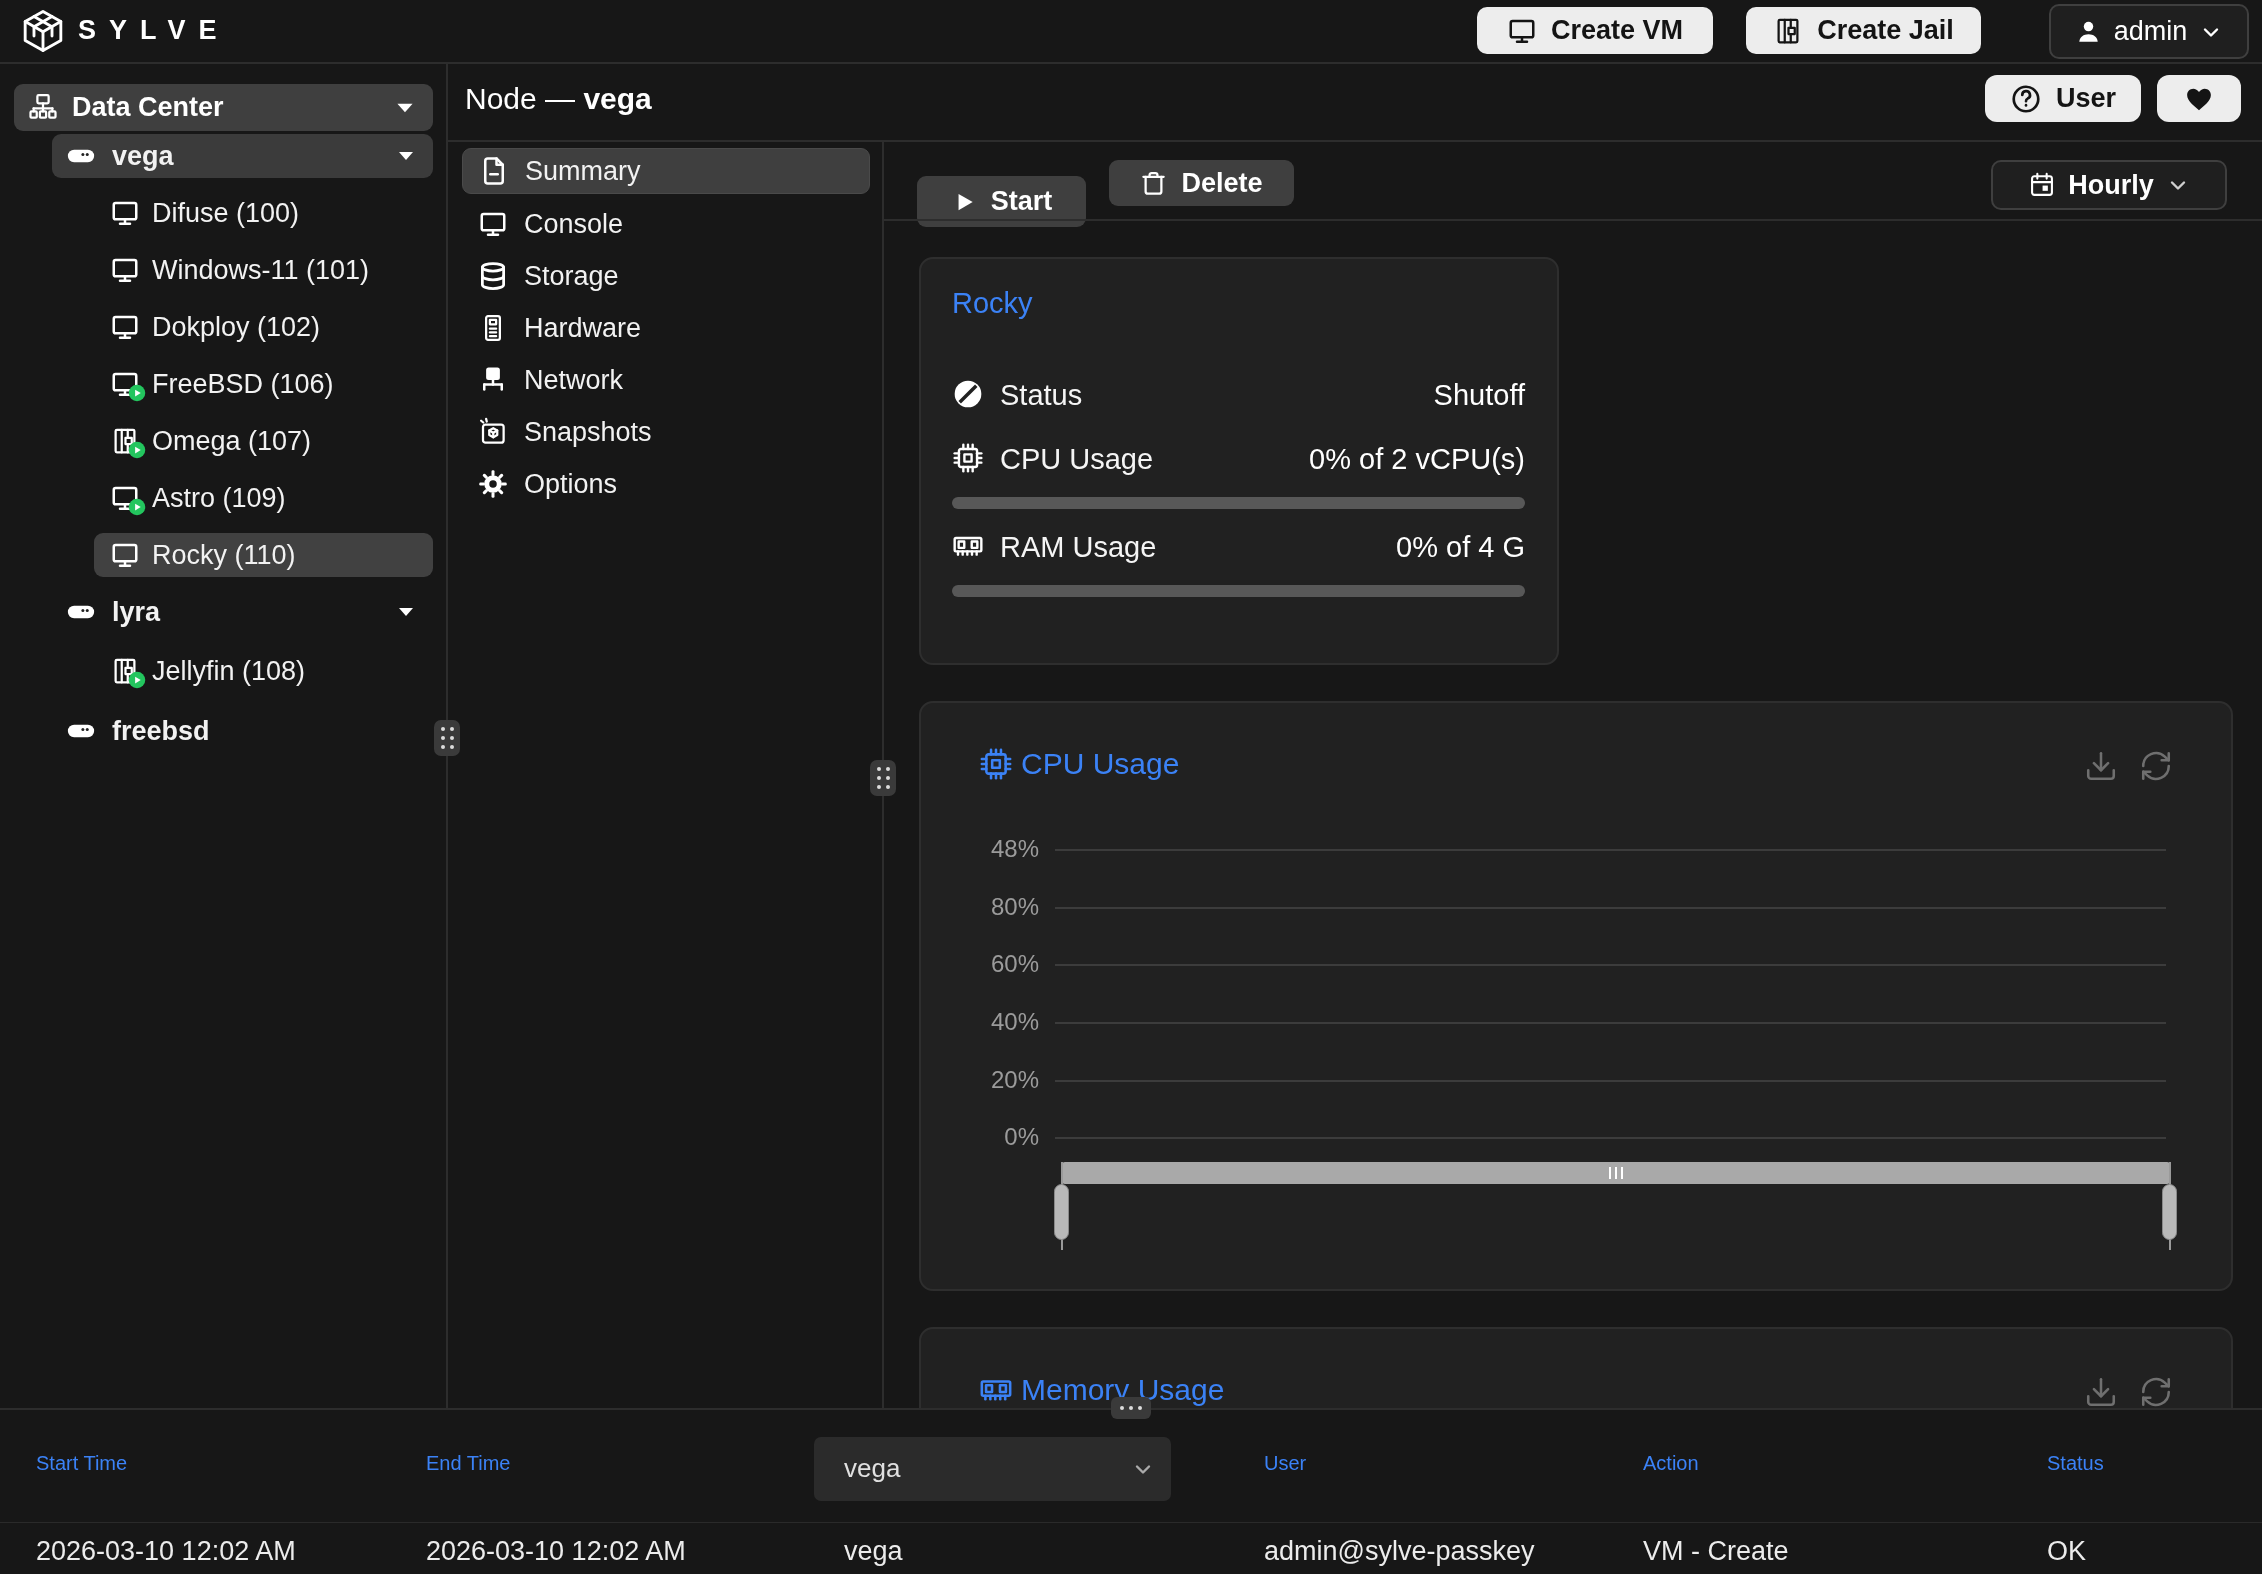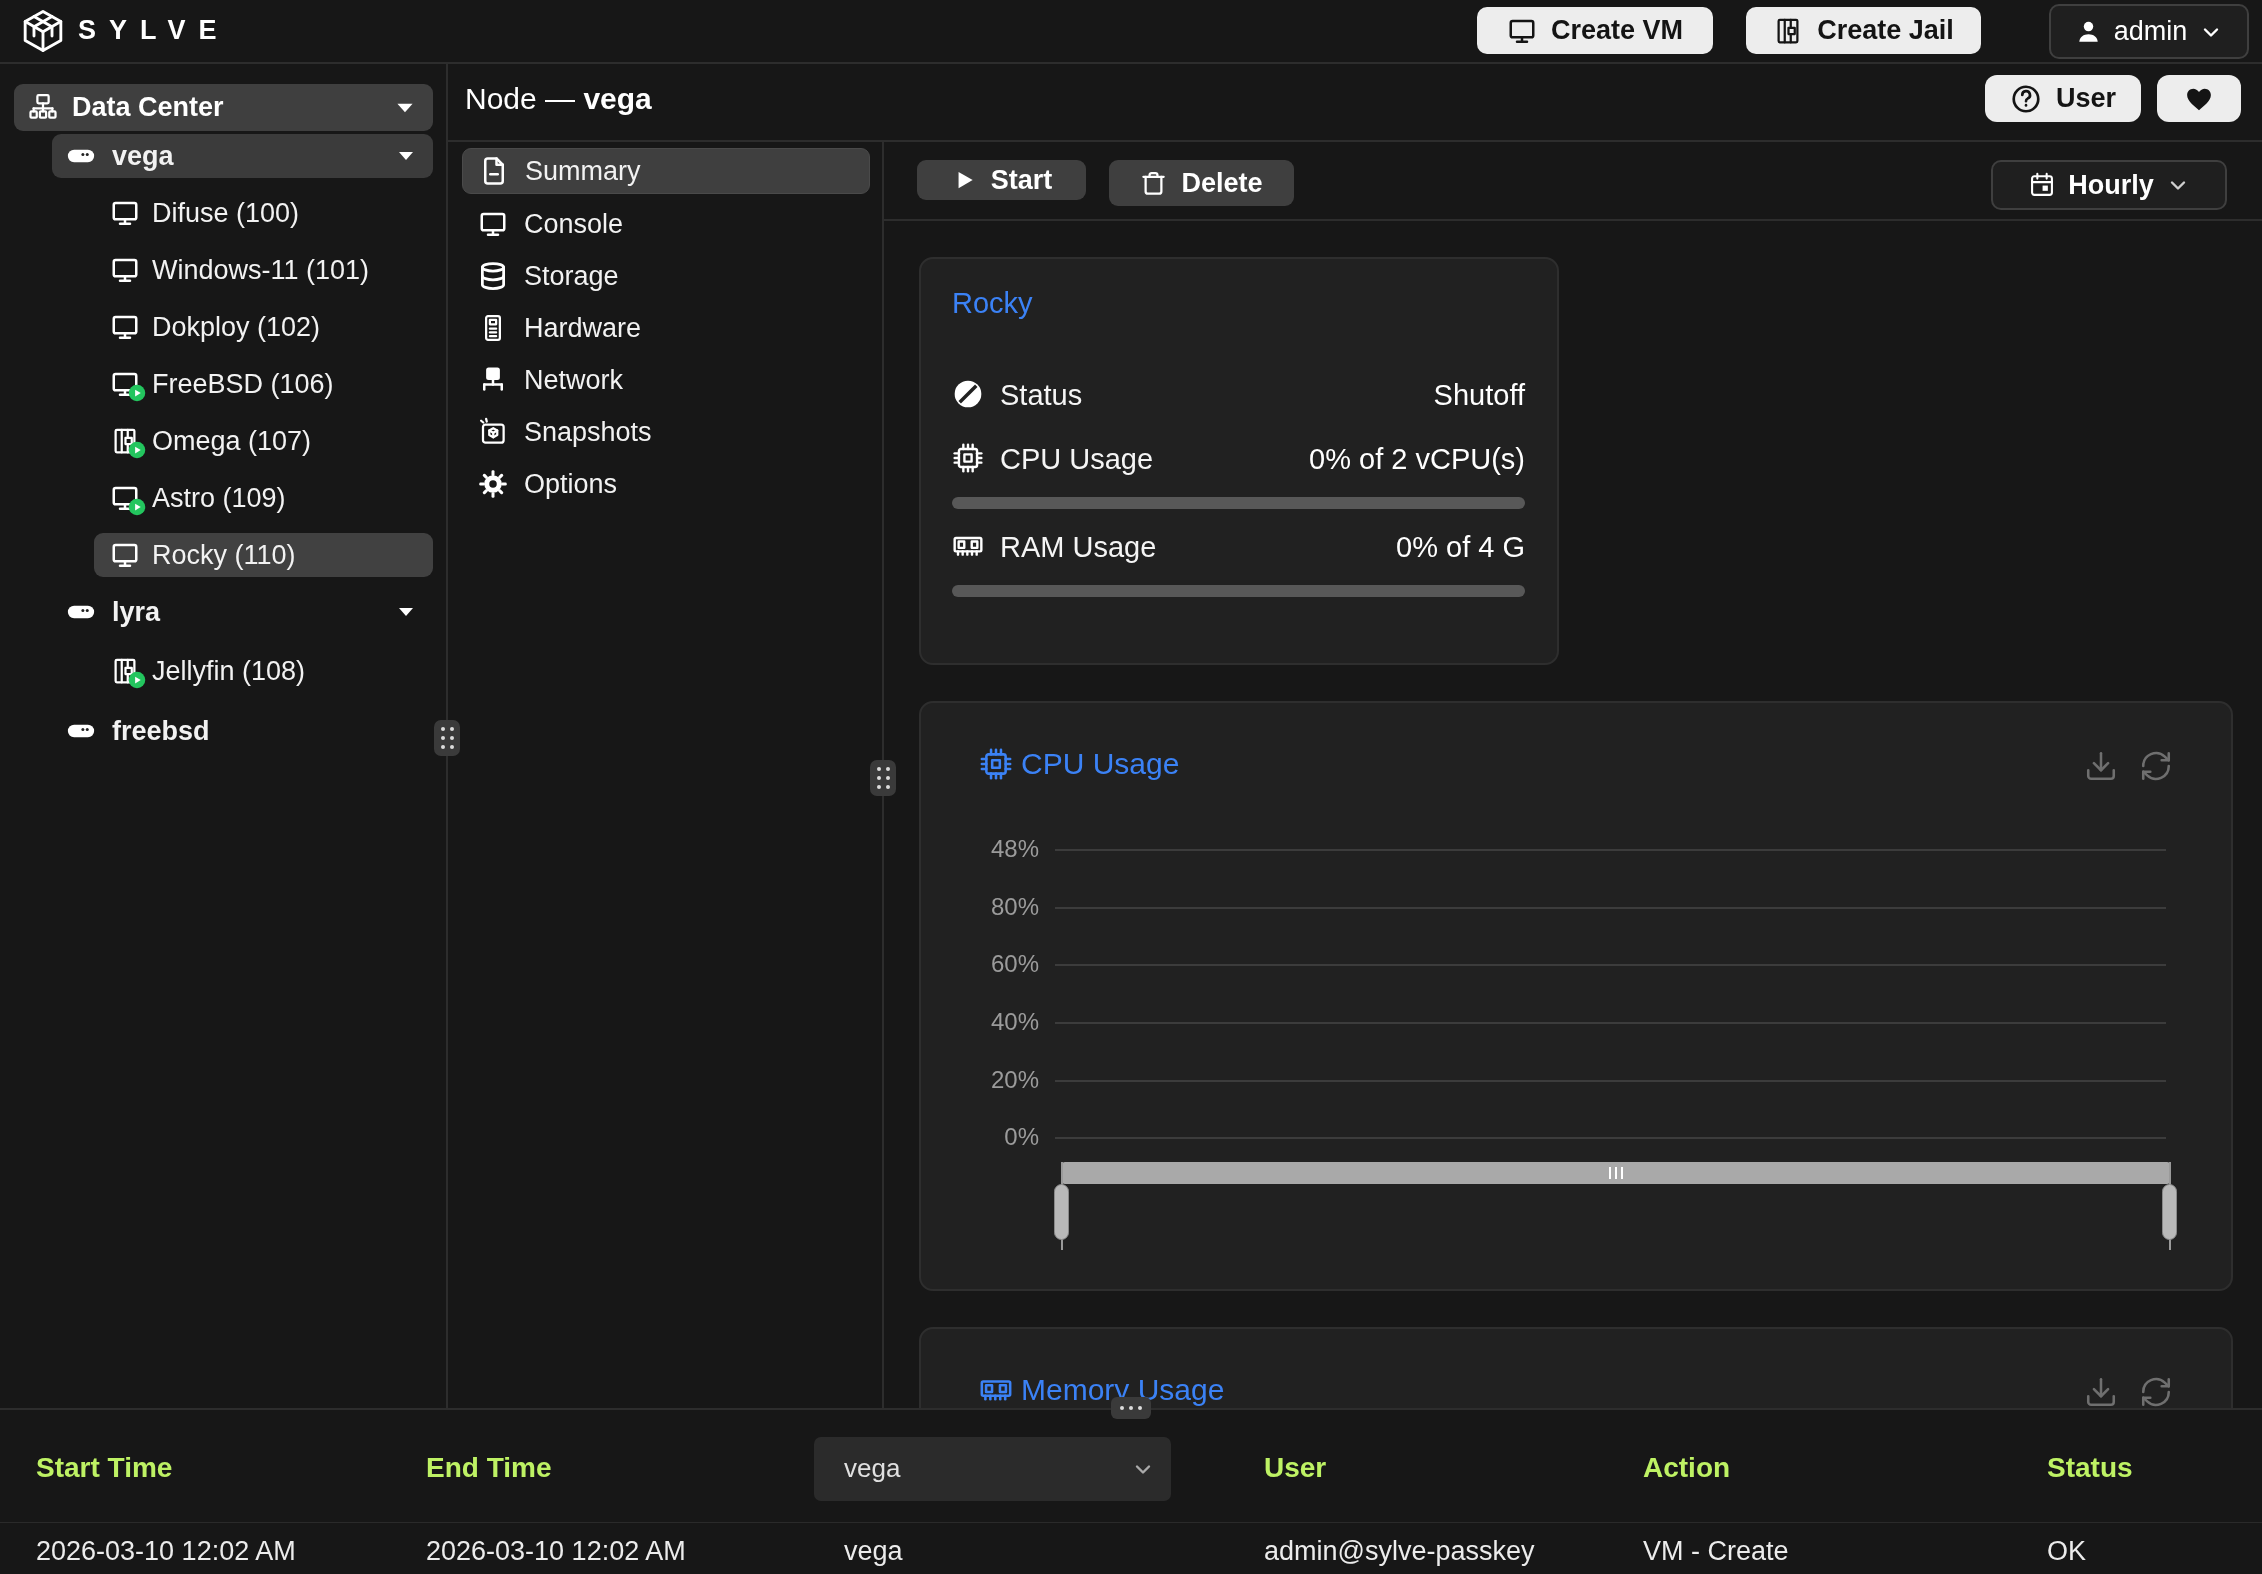--- a/index.html
+++ b/index.html
@@ -52,21 +52,21 @@
            border-radius:8px;box-sizing:border-box;cursor:ew-resize;}
   
   .vgrip{position:absolute;width:26px;height:36px;background:#3a3a3a;border-radius:7px;z-index:26;cursor:col-resize;
          display:grid;grid-template-columns:repeat(2,4px);grid-auto-rows:4px;gap:5px;place-content:center;}
   .vgrip i{background:#dcdcdc;border-radius:50%;}
   .hgrip{position:absolute;width:40px;height:22px;background:#3a3a3a;border-radius:6px;z-index:26;cursor:row-resize;
          display:flex;gap:5px;align-items:center;justify-content:center;}
   .hgrip i{width:4px;height:4px;background:#dcdcdc;border-radius:50%;}
   
   .bpanel{position:absolute;left:0;top:1408px;width:2262px;height:166px;background:#171717;border-top:2px solid #2d2d2d;z-index:20;}
-  .th{position:absolute;top:42px;font-size:28px;font-weight:700;color:#bef264;white-space:nowrap;}
+  .th{position:absolute;top:42px;font-size:20px;font-weight:400;color:#3b82f6;white-space:nowrap;}
   .td{position:absolute;top:126px;font-size:27px;color:#ececec;white-space:nowrap;}
   .tsel{position:absolute;left:814px;top:27px;width:357px;height:64px;background:#2b2b2b;border-radius:7px;cursor:pointer;}
   .resize-corner{position:absolute;width:22px;height:22px;color:#8a8a8a;}
 </style>
 </head>
 <body>
 
 <div id="app">
 
   <div class="topbar">
@@ -410,21 +410,21 @@
   <div class="vline" style="left:882px;top:140px;height:1268px;"></div>
   <div class="vgrip" style="left:870px;top:760px;">
       <i></i>
       <i></i>
       <i></i>
       <i></i>
       <i></i>
       <i></i>
     </div>
 
-  <div class="btn-gray" style="left:917px;top:160px;width:169px;height:40px;">
+  <div class="btn-gray" style="left:917px;top:176px;width:169px;height:51px;">
     <span class="icn-slot" style="width:26px;height:26px;color:#fff;">
         <svg viewBox="0 0 24 24">
           <polygon points="7,4.5 20,12 7,19.5" fill="currentColor"></polygon>
         </svg>
       </span>
     <span>Start</span>
   </div>
   <div class="btn-gray" style="left:1109px;top:160px;width:185px;height:46px;">
     <span class="icn-slot" style="width:27px;height:27px;color:#fff;">
         <svg viewBox="0 0 24 24" fill="none" stroke="currentColor" stroke-linecap="round" stroke-linejoin="round" stroke-width="2">

